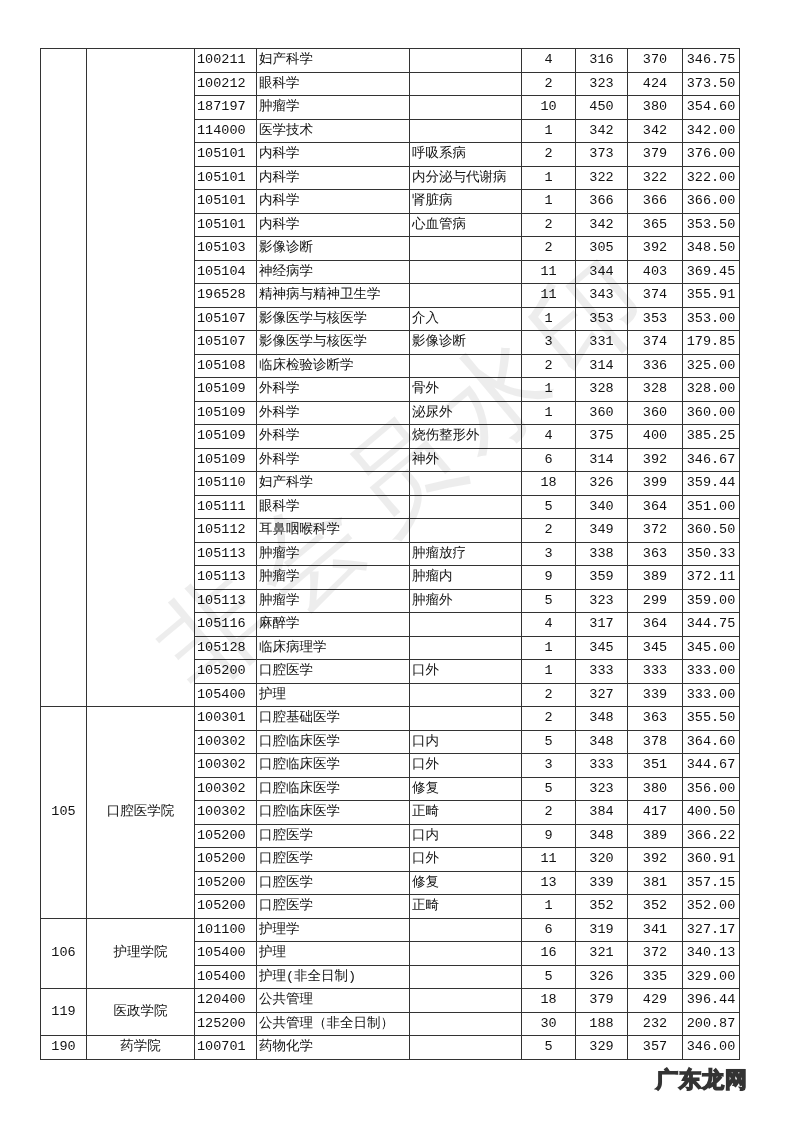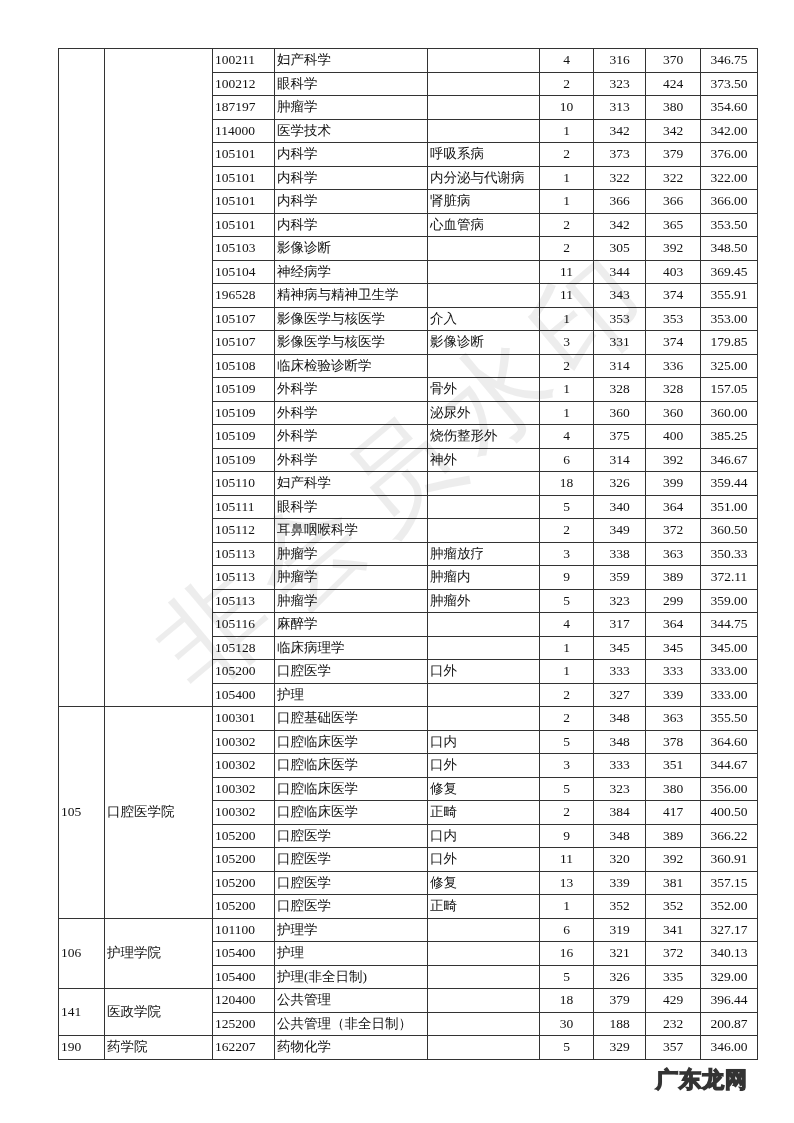--- a/index.html
+++ b/index.html
@@ -1,23 +1,23 @@
 <!DOCTYPE html>
 <html><head>
   <meta charset="utf-8">
   <style>
     html, body { margin: 0; padding: 0; background: #ffffff; }
     body { width: 794px; height: 1123px; position: relative; overflow: hidden;
            font-family: "Liberation Serif", "DejaVu Serif", serif; color: #111; }
     .page { position: absolute; left: 0; top: 0; width: 794px; height: 1123px; }
-    table.grid { position: absolute; left: 58px; top: 48px; border-collapse: collapse;
-                 table-layout: fixed; width: 699px; }
+    table.grid { position: absolute; left: 40px; top: 48px; border-collapse: collapse;
+                 table-layout: fixed; width: 699px; font-family: Liberation Mono, monospace; }
     table.grid td { border: 1px solid #333; height: 22.5px; padding: 0 2px; font-size: 13.5px;
                     line-height: 22px; white-space: nowrap; overflow: hidden; }
-    td.c-college-no, td.c-college-name { vertical-align: middle; }
+    td.c-college-no, td.c-college-name { text-align: center; vertical-align: middle; }
     td.c-code { text-align: left; padding-left: 1px; }
     td.c-major, td.c-direction { text-align: left; padding-left: 2px; }
     td.c-num { text-align: center; }
     .watermark { position: absolute; left: 150px; top: 330px; width: 520px; height: 200px;
                  transform: rotate(-40deg); transform-origin: 50% 50%;
                  font-family: "DejaVu Sans", sans-serif; font-size: 108px; color: rgba(0,0,0,0.07);
                  letter-spacing: 14px; pointer-events: none; white-space: nowrap; top: 420px; left: 130px; }
     .site-logo { position: absolute; right: 46px; bottom: 28px; font-family: "DejaVu Sans", sans-serif;
                  font-size: 22px; font-weight: bold; color: #737373; letter-spacing: 1px;
                  -webkit-text-stroke: 1.4px #333; text-shadow: 0 0 1px #555; }
@@ -57,21 +57,21 @@
           <td class="c-num">2</td>
           <td class="c-num">323</td>
           <td class="c-num">424</td>
           <td class="c-num">373.50</td>
         </tr>
         <tr>
           <td class="c-code">187197</td>
           <td class="c-major">肿瘤学</td>
           <td class="c-direction"></td>
           <td class="c-num">10</td>
-          <td class="c-num">313</td>
+          <td class="c-num">450</td>
           <td class="c-num">380</td>
           <td class="c-num">354.60</td>
         </tr>
         <tr>
           <td class="c-code">114000</td>
           <td class="c-major">医学技术</td>
           <td class="c-direction"></td>
           <td class="c-num">1</td>
           <td class="c-num">342</td>
           <td class="c-num">342</td>
@@ -167,21 +167,21 @@
           <td class="c-num">336</td>
           <td class="c-num">325.00</td>
         </tr>
         <tr>
           <td class="c-code">105109</td>
           <td class="c-major">外科学</td>
           <td class="c-direction">骨外</td>
           <td class="c-num">1</td>
           <td class="c-num">328</td>
           <td class="c-num">328</td>
-          <td class="c-num">157.05</td>
+          <td class="c-num">328.00</td>
         </tr>
         <tr>
           <td class="c-code">105109</td>
           <td class="c-major">外科学</td>
           <td class="c-direction">泌尿外</td>
           <td class="c-num">1</td>
           <td class="c-num">360</td>
           <td class="c-num">360</td>
           <td class="c-num">360.00</td>
         </tr>
@@ -399,21 +399,21 @@
         <tr>
           <td class="c-code">105400</td>
           <td class="c-major">护理(非全日制)</td>
           <td class="c-direction"></td>
           <td class="c-num">5</td>
           <td class="c-num">326</td>
           <td class="c-num">335</td>
           <td class="c-num">329.00</td>
         </tr>
         <tr>
-          <td class="c-college-no" rowspan="2">141</td>
+          <td class="c-college-no" rowspan="2">119</td>
           <td class="c-college-name" rowspan="2">医政学院</td>
           <td class="c-code">120400</td>
           <td class="c-major">公共管理</td>
           <td class="c-direction"></td>
           <td class="c-num">18</td>
           <td class="c-num">379</td>
           <td class="c-num">429</td>
           <td class="c-num">396.44</td>
         </tr>
         <tr>
@@ -421,21 +421,21 @@
           <td class="c-major">公共管理（非全日制）</td>
           <td class="c-direction"></td>
           <td class="c-num">30</td>
           <td class="c-num">188</td>
           <td class="c-num">232</td>
           <td class="c-num">200.87</td>
         </tr>
         <tr>
           <td class="c-college-no" rowspan="1">190</td>
           <td class="c-college-name" rowspan="1">药学院</td>
-          <td class="c-code">162207</td>
+          <td class="c-code">100701</td>
           <td class="c-major">药物化学</td>
           <td class="c-direction"></td>
           <td class="c-num">5</td>
           <td class="c-num">329</td>
           <td class="c-num">357</td>
           <td class="c-num">346.00</td>
         </tr>
       </tbody>
   </table>
 

